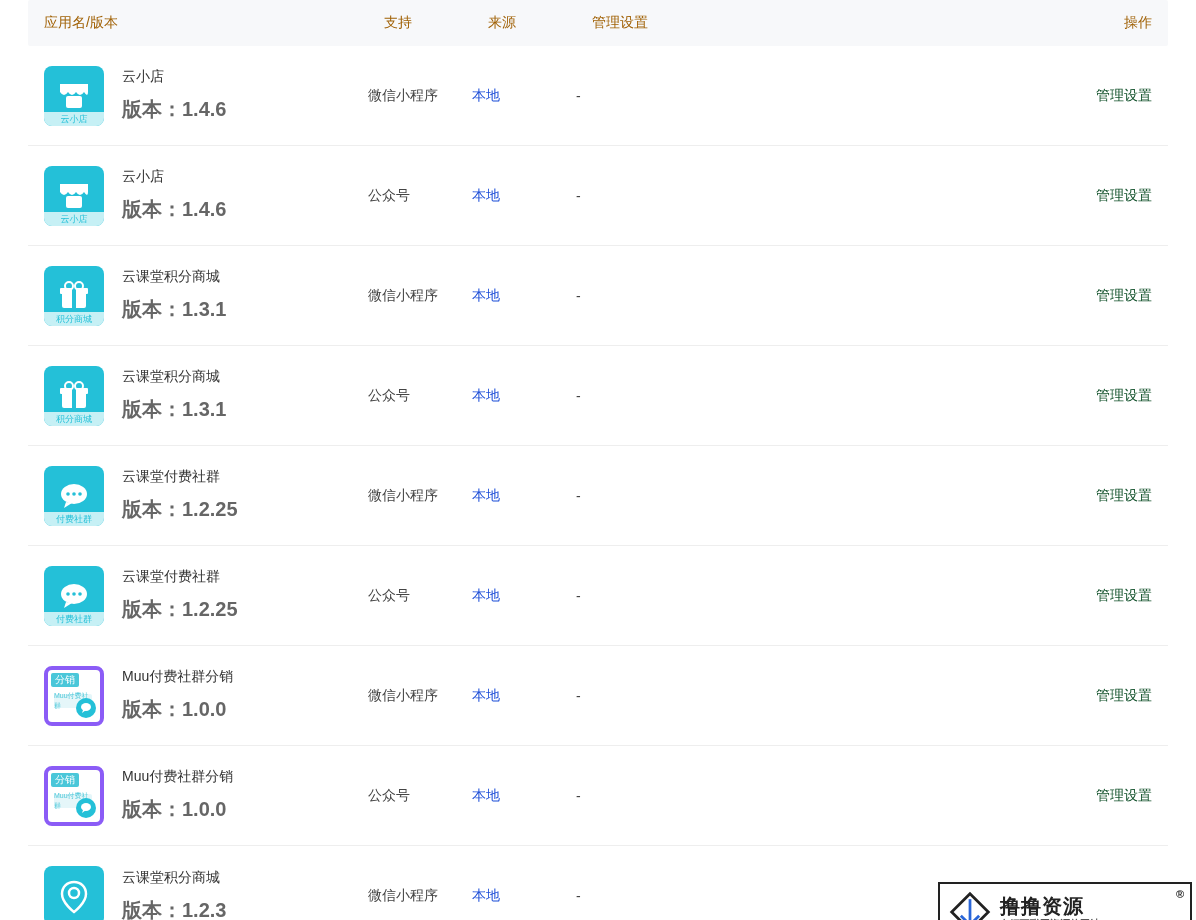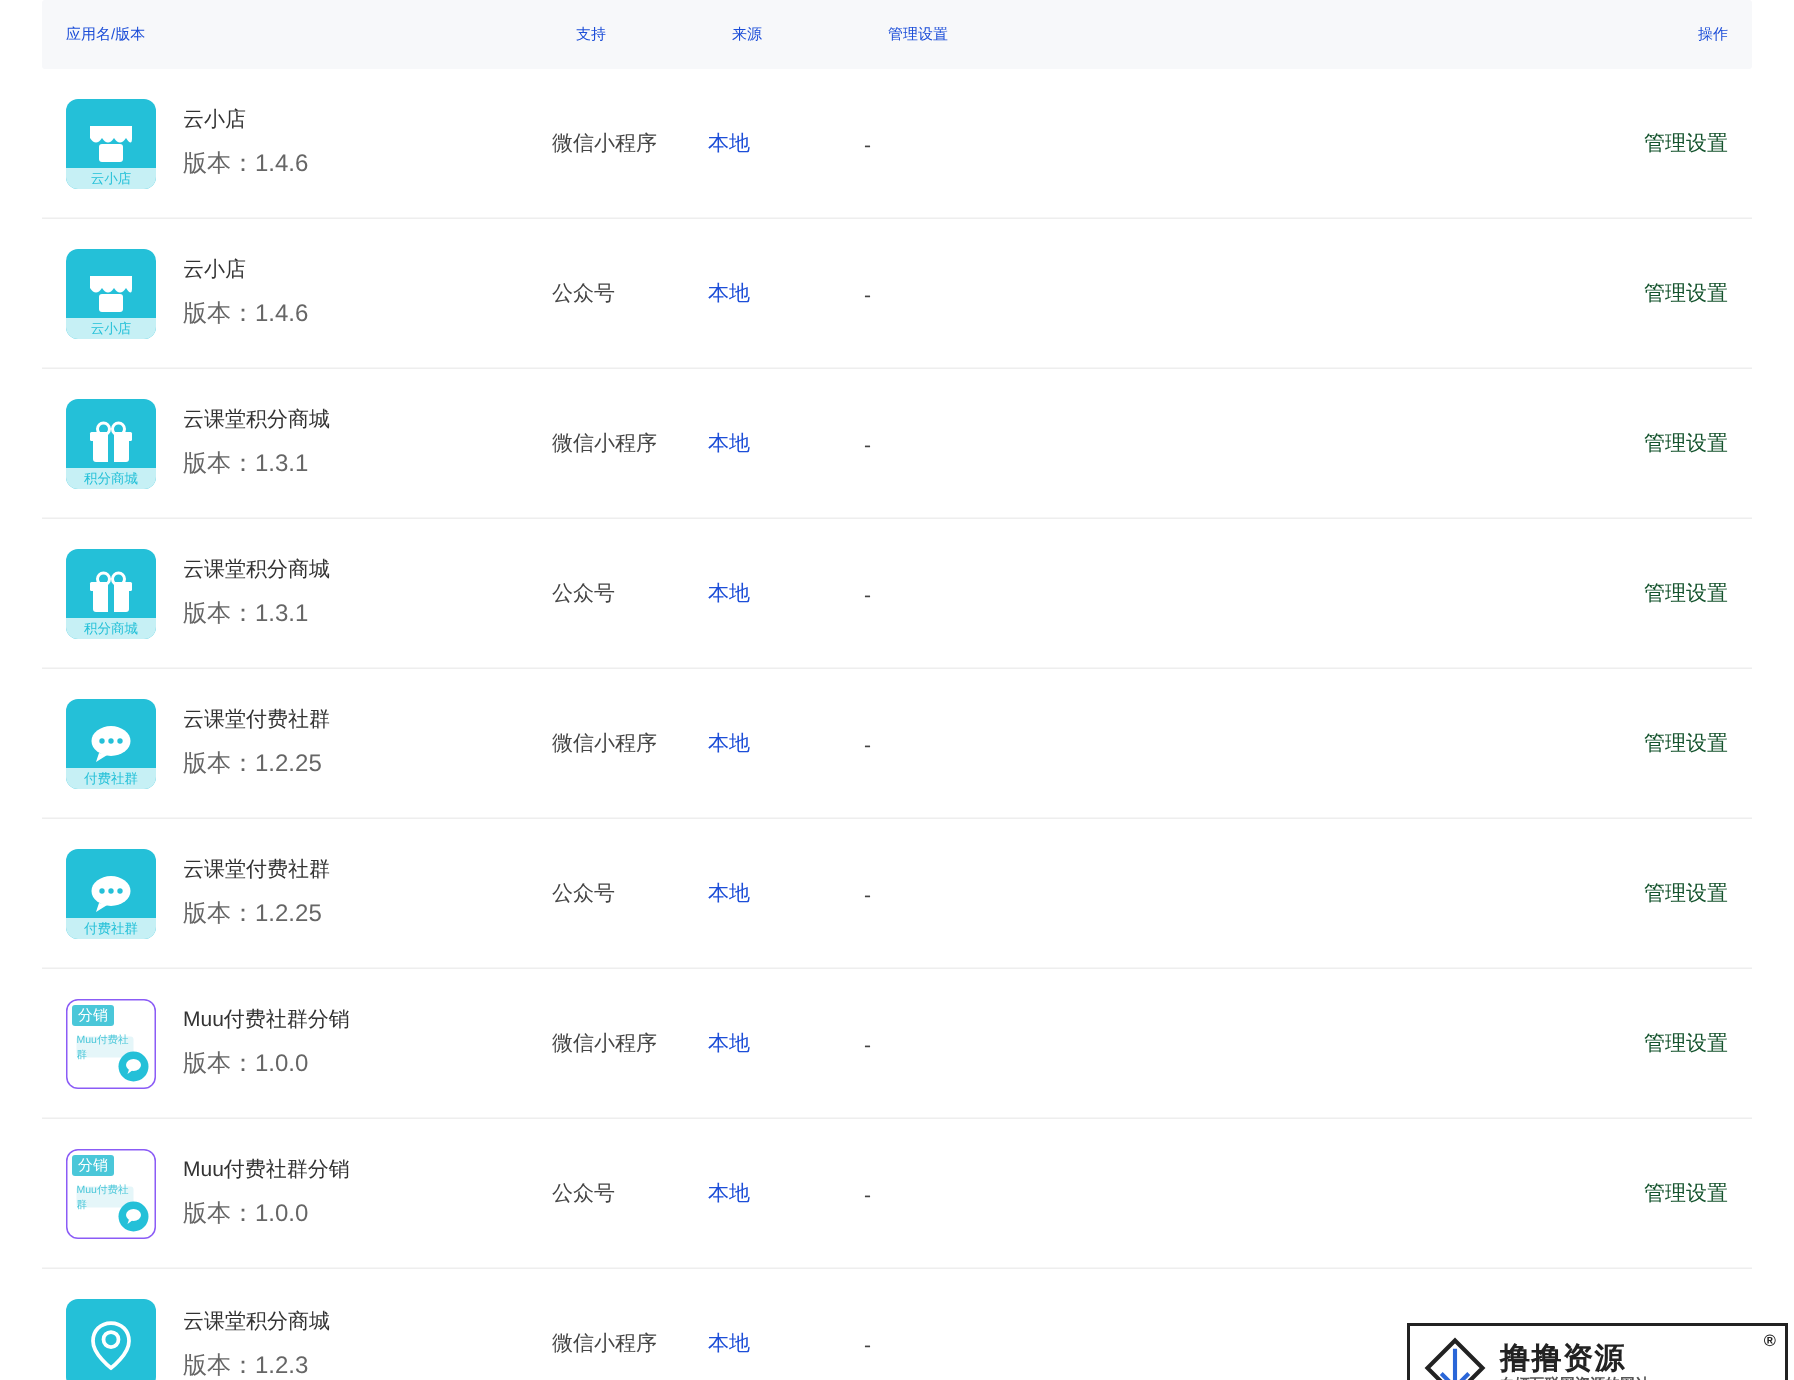--- a/index.html
+++ b/index.html
@@ -6,38 +6,38 @@
     body {
       font-family: -apple-system, BlinkMacSystemFont, "Microsoft YaHei", "PingFang SC", sans-serif;
       background: #fff;
       color: #333;
       font-size: 14px;
       width: 1196px;
       position: relative;
     }
     .table-wrap { width: 100%; padding: 0 28px; }
     .thead { display: flex; align-items: center; height: 46px; background: #f7f8fa; border-radius: 2px; }
-    .thead .th { color: #1d4ed8; font-size: 10px; padding: 0 16px; }
+    .thead .th { color: #a16207; font-size: 14px; padding: 0 16px; }
     .row { display: flex; align-items: center; border-bottom: 1px solid #eee; min-height: 100px; }
     .row:last-child { border-bottom: none; }
     .col-app   { width: 340px; display: flex; align-items: center; gap: 18px; padding-left: 16px; }
     .col-sup   { width: 104px; color: #444; }
     .col-src   { width: 104px; color: #1d4ed8; }
     .col-main  { width: 200px; color: #444; }
     .col-op    { flex: 1; text-align: right; padding-right: 16px; }
     .app-icon { width: 60px; height: 60px; border-radius: 8px; background: #24c0d8; display: flex; flex-direction: column; align-items: center; justify-content: center; position: relative; overflow: hidden; flex-shrink: 0; }
     .app-icon .icon-svg { width: 36px; height: 36px; }
     .app-icon .icon-label { position: absolute; bottom: 0; left: 0; right: 0; background: #c6f0f5; color: #24c0d8; font-size: 9px; text-align: center; line-height: 12px; padding: 1px 0; }
     .app-text { display: flex; flex-direction: column; gap: 10px; }
     .app-name { color: #333; font-size: 14px; }
-    .app-ver  { color: #666; font-size: 16px; }
+    .app-ver  { color: #666; font-size: 20px; font-weight: bold; }
     .link { color: #14532d; text-decoration: none; font-size: 14px; cursor: pointer; }
 
     
-    .icon-dist { background: #fff; border: 1px solid #8b5cf6; }
+    .icon-dist { background: #fff; border: 4px solid #8b5cf6; }
     .icon-dist .badge-top { position: absolute; top: 3px; left: 3px; background: #4ac7d9; color: #fff; font-size: 10px; padding: 0 4px; border-radius: 2px; }
     .icon-dist .mini-card { position: absolute; top: 24px; left: 6px; width: 38px; height: 14px; background: #e5f6f9; font-size: 7px; color: #4ac7d9; display: flex; align-items: center; justify-content: center; border-radius: 2px; }
     .icon-dist .mini-bubble { position: absolute; bottom: 4px; right: 4px; width: 20px; height: 20px; background: #24c0d8; border-radius: 50%; display: flex; align-items: center; justify-content: center; }
     .icon-dist .mini-bubble svg { width: 12px; height: 12px; fill: #fff; }
 
     
     .watermark { position: absolute; right: 4px; bottom: 4px; width: 254px; height: 60px; border: 2px solid #222; background: #fff; display: flex; align-items: center; padding: 4px 8px; gap: 8px; }
     .wm-symbol { position: relative; width: 44px; height: 44px; }
     .wm-text-main { font-size: 20px; font-weight: 700; color: #222; letter-spacing: 1px; }
     .wm-text-sub  { font-size: 10px; color: #555; font-weight:600; }

